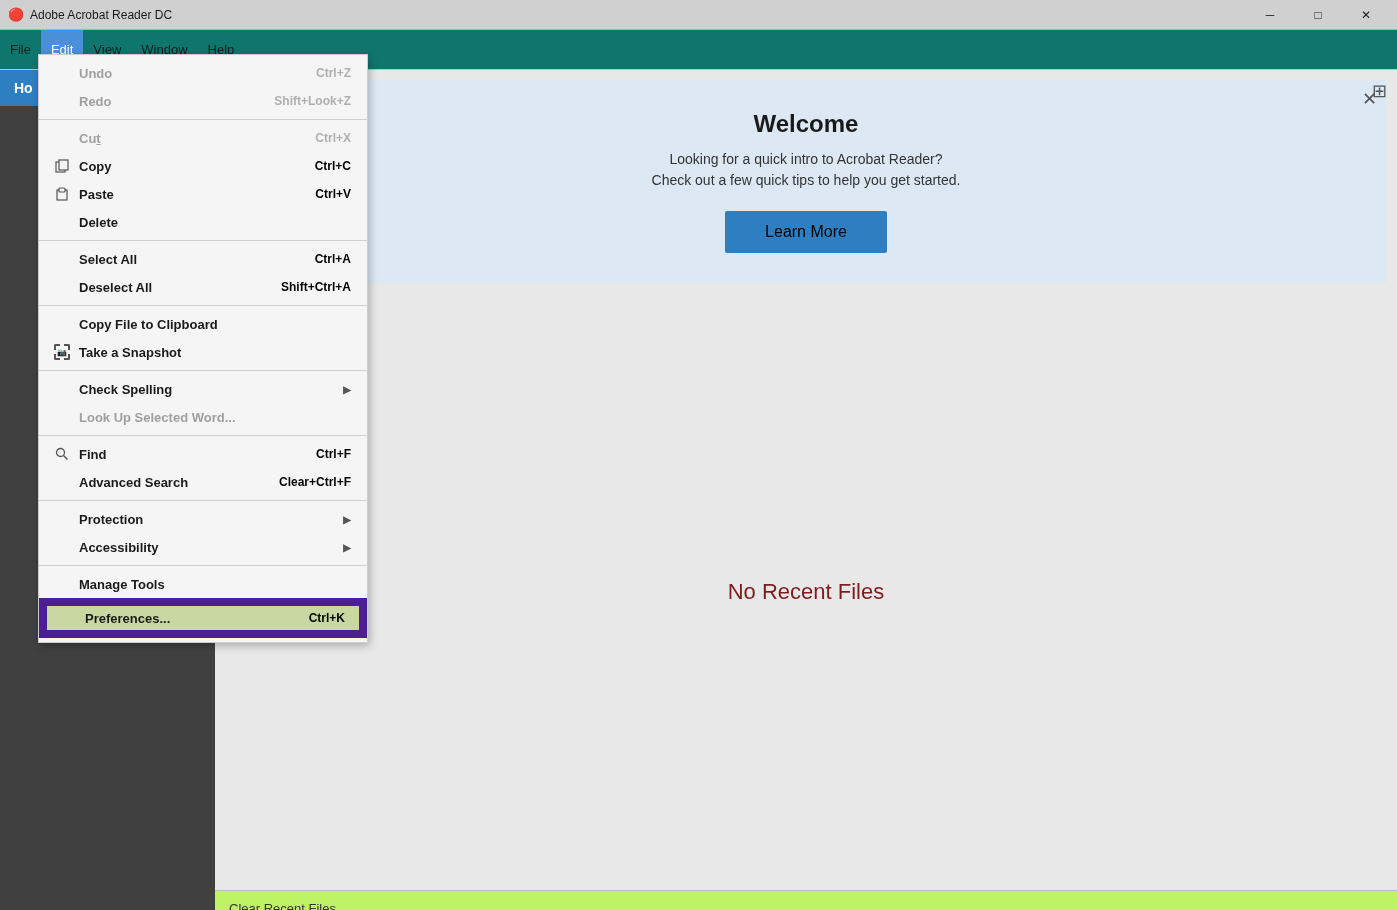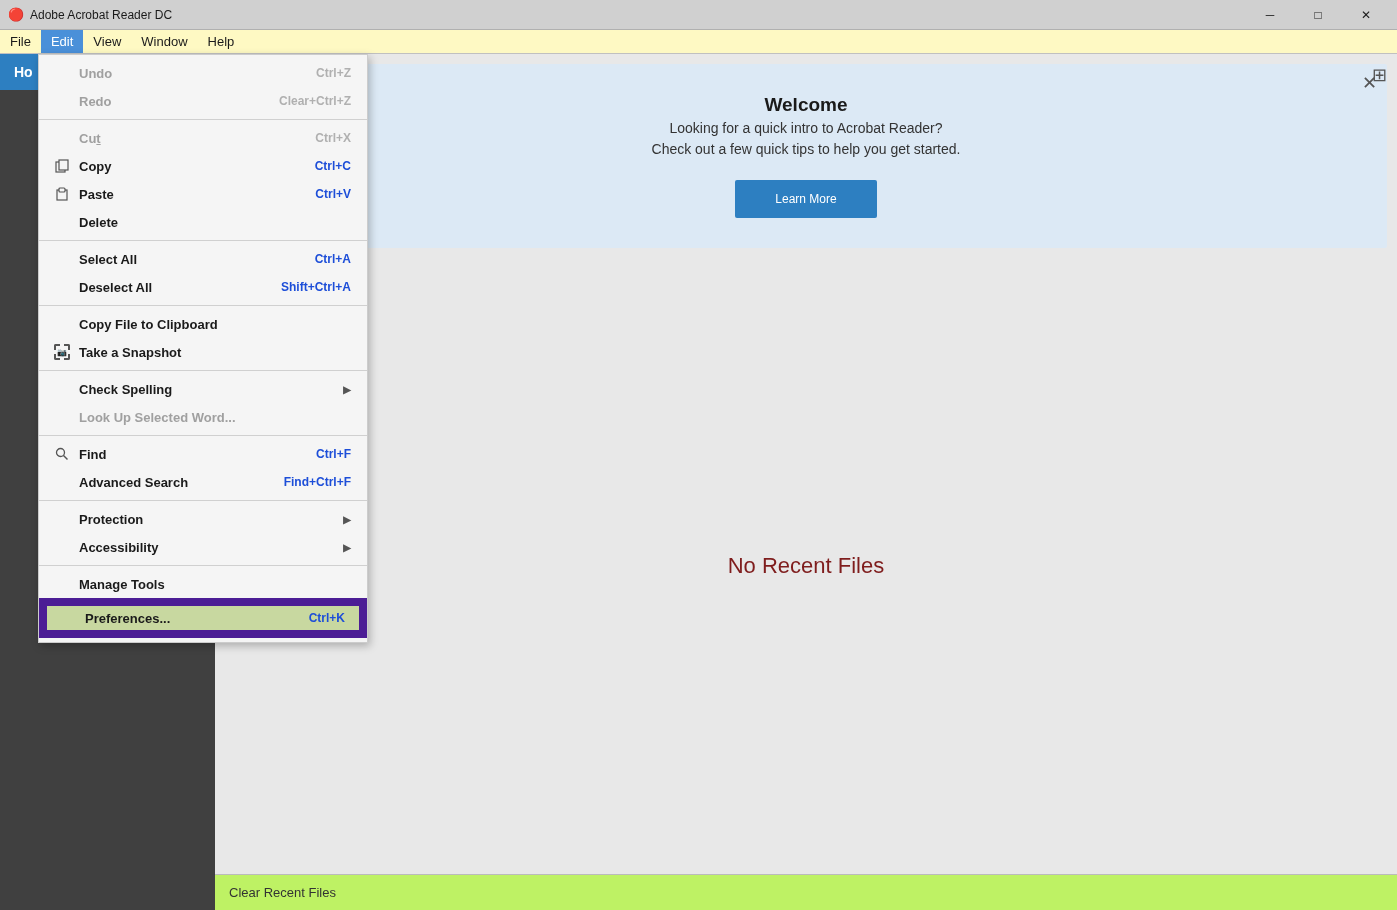--- a/index.html
+++ b/index.html
@@ -42,22 +42,22 @@
       display: flex;
       align-items: center;
       justify-content: center;
       font-size: 12px;
       cursor: pointer;
       color: #1a1a1a;
     }
 
     
     .menu-bar {
-      background: #fef9c3;
-      height: 24px;
+      background: #0f766e;
+      height: 40px;
       display: flex;
       align-items: center;
       border-bottom: 1px solid #c0c0c0;
     }
     .menu-item {
       padding: 3px 10px;
       font-size: 13px;
       cursor: pointer;
       color: #1a1a1a;
       height: 100%;
@@ -109,37 +109,37 @@
     }
     .welcome-close {
       position: absolute;
       top: 8px;
       right: 10px;
       font-size: 18px;
       cursor: pointer;
       color: #555;
     }
     .welcome-title {
-      font-size: 19px;
+      font-size: 24px;
       font-weight: 600;
       color: #1a1a1a;
-      margin-bottom: 2px;
+      margin-bottom: 11px;
     }
     .welcome-subtitle {
       font-size: 14px;
       color: #333;
       margin-bottom: 20px;
       line-height: 1.5;
     }
     .learn-more-btn {
       background: #2d7fc1;
-      color: #ffffff;
+      color: #000000;
       border: none;
       padding: 12px 40px;
-      font-size: 12px;
+      font-size: 16px;
       cursor: pointer;
       border-radius: 2px;
     }
 
     
     .grid-icon {
       position: absolute;
       top: 10px;
       right: 14px;
       font-size: 18px;
@@ -195,21 +195,21 @@
       background: #c8d8a0;
       border: 8px solid #4c1d95;
       padding: 3px 14px 3px 12px;
     }
     .menu-row .label {
       flex: 1;
       font-size: 13px;
     }
     .menu-row .shortcut {
       font-size: 12px;
-      color: #1d4ed8;
+      color: #000000;
       margin-left: 20px;
     }
     .menu-row.disabled .shortcut { color: #b0b0b0; }
     .menu-row .arrow {
       font-size: 10px;
       margin-left: 6px;
       color: #555;
     }
     .menu-row .icon-placeholder {
       width: 18px;
@@ -291,21 +291,21 @@
 
     <div class="menu-row disabled">
       <span class="icon-placeholder"></span>
       <span class="label">Undo</span>
       <span class="shortcut">Ctrl+Z</span>
     </div>
 
     <div class="menu-row disabled">
       <span class="icon-placeholder"></span>
       <span class="label">Redo</span>
-      <span class="shortcut">Clear+Ctrl+Z</span>
+      <span class="shortcut">Shift+Look+Z</span>
     </div>
 
     <hr class="menu-divider">
 
     <div class="menu-row disabled">
       <span class="icon-placeholder"></span>
       <span class="label">Cu<u>t</u></span>
       <span class="shortcut">Ctrl+X</span>
     </div>
 
@@ -386,21 +386,21 @@
             <line x1="8.5" y1="8.5" x2="12.5" y2="12.5" stroke="#555" stroke-width="1.5"></line>
           </svg>
       </span>
       <span class="label">Find</span>
       <span class="shortcut">Ctrl+F</span>
     </div>
 
     <div class="menu-row">
       <span class="icon-placeholder"></span>
       <span class="label">Advanced Search</span>
-      <span class="shortcut">Find+Ctrl+F</span>
+      <span class="shortcut">Clear+Ctrl+F</span>
     </div>
 
     <hr class="menu-divider">
 
     <div class="menu-row">
       <span class="icon-placeholder"></span>
       <span class="label">Protection</span>
       <span class="arrow">▶</span>
     </div>
 

